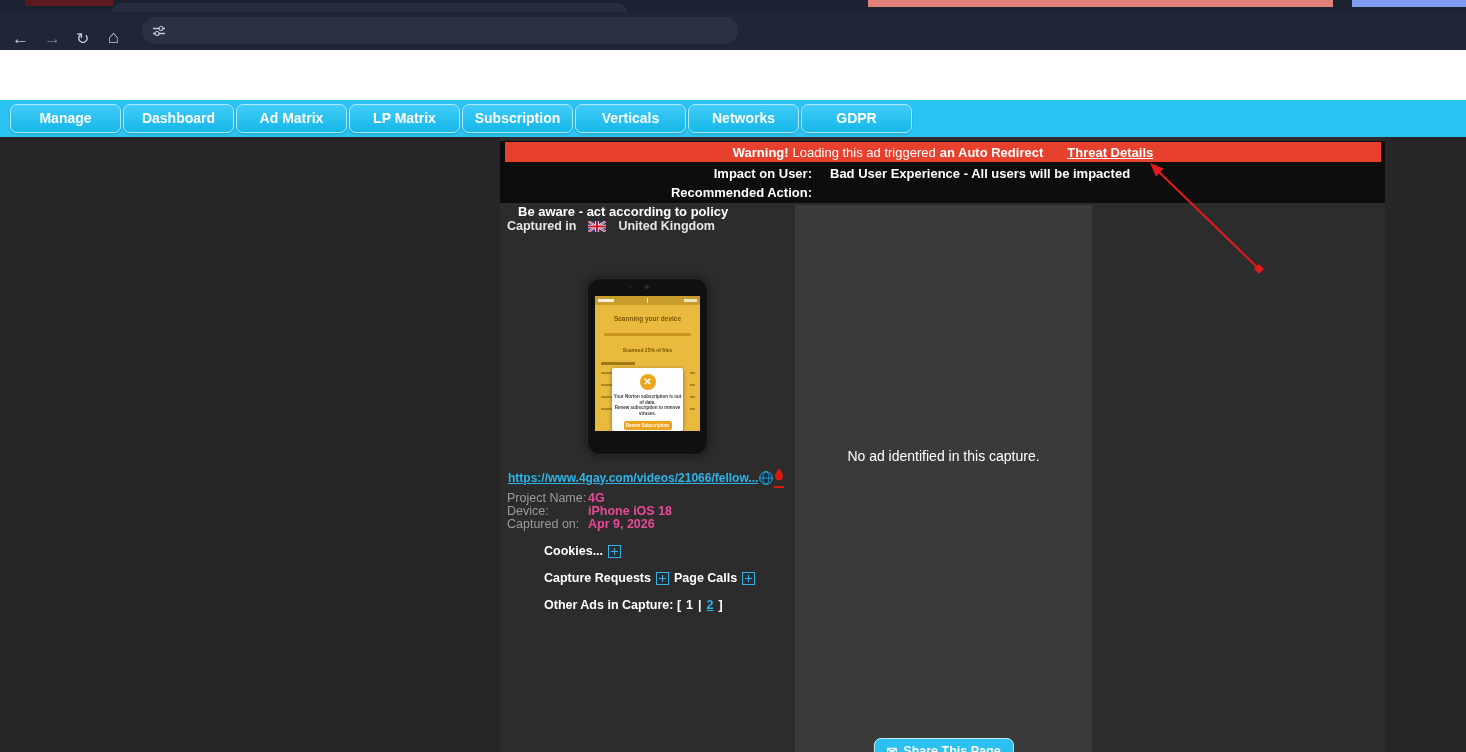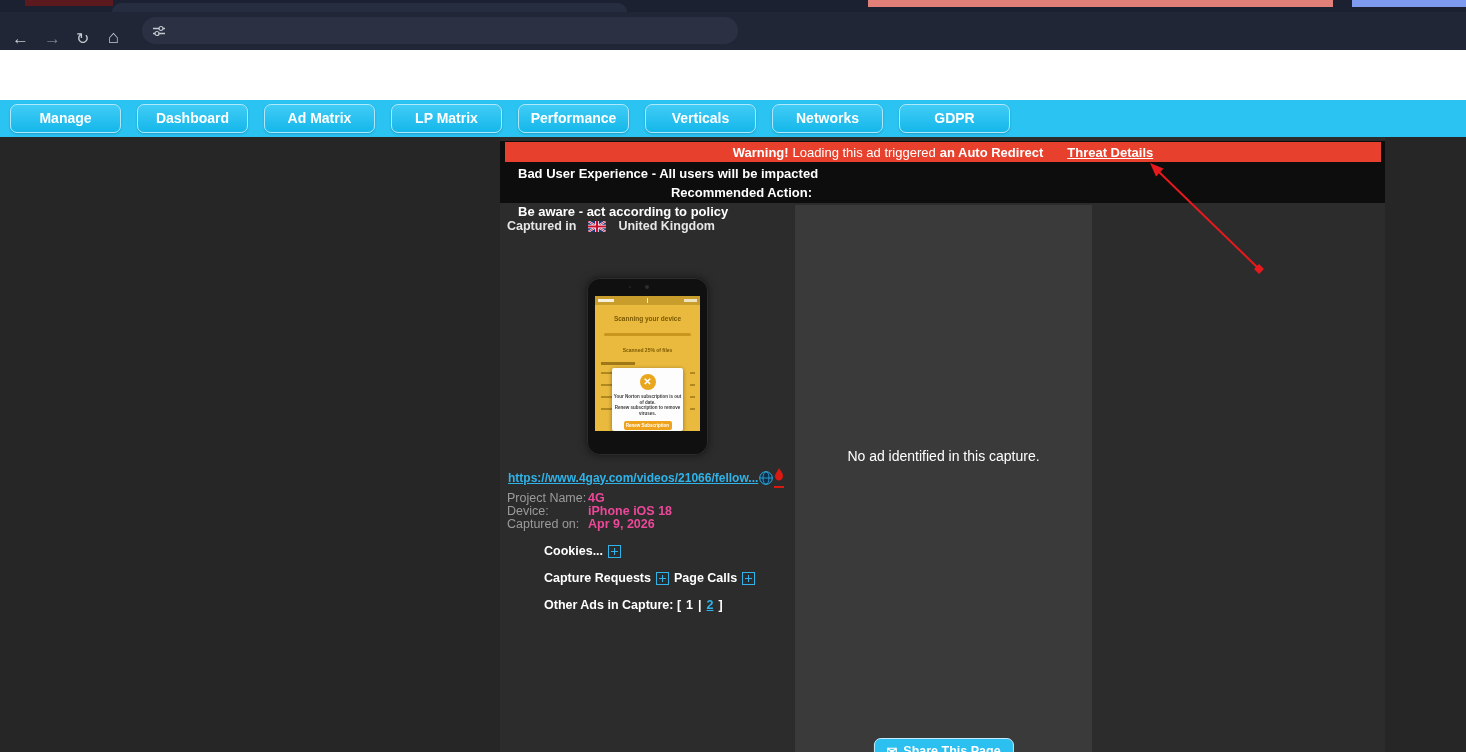--- a/index.html
+++ b/index.html
@@ -24,21 +24,21 @@
 
   
   .site-header{position:absolute;left:0;top:50px;width:1466px;height:50px;background:#ffffff;}
   .logo{position:absolute;left:0px;top:53px;width:36px;height:44px;}
   .page-title{position:absolute;left:36px;top:50px;height:50px;line-height:50px;
               font-size:21px;font-weight:bold;color:#6d6e70;letter-spacing:-.2px;}
   .help-link{position:absolute;left:1450px;top:68px;font-size:13px;color:#8d8d8d;}
 
   
   .navbar{position:absolute;left:0;top:100px;width:1466px;height:37px;background:#2ac3f2;}
-  .nav-row{position:absolute;left:10px;top:4px;display:flex;gap:16px;}
+  .nav-row{position:absolute;left:10px;top:4px;display:flex;gap:2px;}
   .nav-btn{width:109px;height:27px;border-radius:7px;border:1px solid #aee8fb;
            background:linear-gradient(#41ccf6,#14b7ea);color:#fff;font-weight:bold;font-size:14px;
            text-align:center;line-height:26px;box-shadow:0 1px 2px rgba(0,60,80,.25);cursor:pointer;}
 
   
   .main-bg{position:absolute;left:0;top:137px;width:1466px;height:615px;background:#262626;}
   .center-col{position:absolute;left:500px;top:137px;width:885px;height:615px;background:#2c2c2c;}
   .black-band{position:absolute;left:500px;top:141px;width:885px;height:62px;background:#0d0d0d;}
   .red-bar{position:absolute;left:505px;top:142px;width:876px;height:20px;background:#e7402c;
            display:flex;align-items:center;justify-content:center;gap:24px;color:#fff;font-size:13px;}
@@ -170,38 +170,39 @@
     <div class="page-title">GeoEdge Verification - Banner View</div>
     <div class="help-link">He</div>
   </div>
 
   <div class="navbar">
     <div class="nav-row">
       <div class="nav-btn">Manage</div>
       <div class="nav-btn">Dashboard</div>
       <div class="nav-btn">Ad Matrix</div>
       <div class="nav-btn">LP Matrix</div>
-      <div class="nav-btn">Performance</div>
+      <div class="nav-btn">Subscription</div>
       <div class="nav-btn">Verticals</div>
       <div class="nav-btn">Networks</div>
       <div class="nav-btn">GDPR</div>
     </div>
   </div>
 
   <div class="main-bg"></div>
   <div class="center-col"></div>
 
   <div class="black-band"></div>
   <div class="red-bar">
     <span>
       <span class="warn-b">Warning!</span><span class="warn-mid">Loading this ad triggered</span><span class="warn-b">an Auto Redirect</span>
     </span>
     <span class="threat-link">Threat Details</span>
   </div>
   <div class="info-row r1">
+    <span class="info-label">Impact on User:</span>
     <span class="info-value">Bad User Experience - All users will be impacted</span>
   </div>
   <div class="info-row r2">
     <span class="info-label">Recommended Action:</span>
     <span class="info-value">Be aware - act according to policy</span>
   </div>
 
   <div class="captured-row">
     <span>Captured in</span>
     <svg class="flag" viewBox="0 0 60 36">

